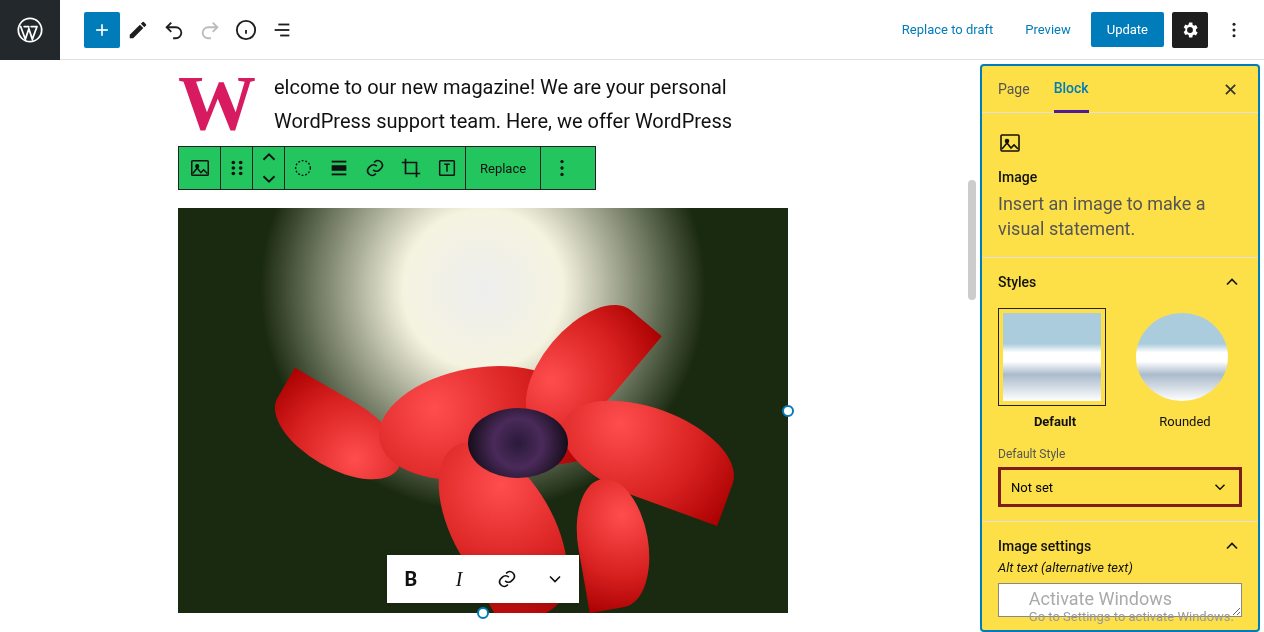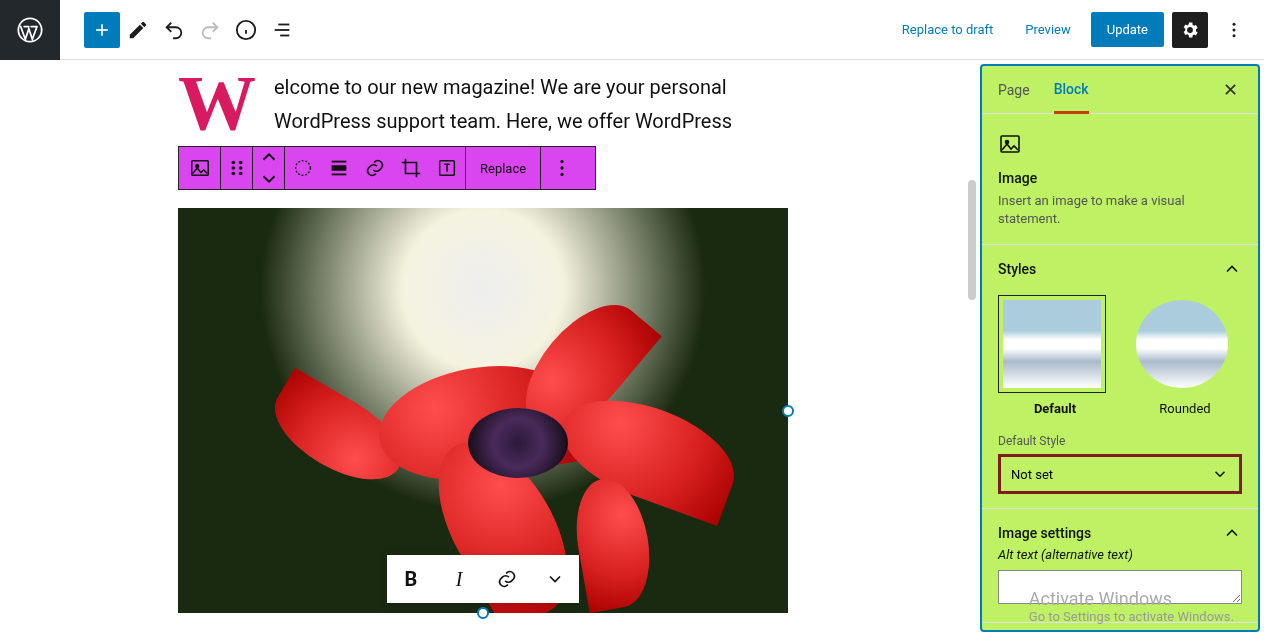--- a/index.html
+++ b/index.html
@@ -19,21 +19,21 @@
 
   .body { display: flex; height: 572px; }
 
   .editor { flex: 1; position: relative; overflow-y: auto; padding-top: 10px; }
   .scroll-indicator { position: absolute; right: 4px; top: 120px; width: 8px; height: 120px; background: #ccc; border-radius: 4px; }
 
   .content { width: 610px; margin-left: 178px; position: relative; }
   .drop-cap { font-family: Georgia, serif; font-size: 78px; font-weight: 700; color: #d81b60; float: left; line-height: 0.85; margin-right: 18px; }
   .intro { font-family: Georgia, serif; font-size: 20px; color: #111; line-height: 1.7; margin-bottom: 8px; }
 
-  .block-toolbar { display: flex; border: 1px solid #222; background: #d946ef; width: 418px; height: 44px; margin-top: 6px; margin-bottom: 18px; }
+  .block-toolbar { display: flex; border: 1px solid #222; background: #22c55e; width: 418px; height: 44px; margin-top: 6px; margin-bottom: 18px; }
   .bt-cell { display: flex; align-items: center; justify-content: center; border-right: 1px solid #222; }
   .bt-icon-sq { width: 42px; }
   .bt-drag { width: 32px; }
   .bt-sort { width: 32px; flex-direction: column; gap: 2px; }
   .bt-cell.last { border-right: none; }
   .bt-group { display: flex; }
   .bt-gi { width: 36px; display:flex; align-items:center; justify-content:center;}
   .bt-replace { padding: 0 14px; font-size: 13px; color:#111;}
   .bt-cell svg, .bt-gi svg { width: 22px; height: 22px; }
 
@@ -50,30 +50,30 @@
   .handle-r { position: absolute; right: -6px; top: 50%; width: 12px; height: 12px; background: #fff; border: 2px solid #007cba; border-radius: 50%; transform: translateY(-50%); }
   .handle-b { position: absolute; bottom: -6px; left: 50%; width: 12px; height: 12px; background: #fff; border: 2px solid #007cba; border-radius: 50%; transform: translateX(-50%); }
 
   .caption-toolbar { position: absolute; bottom: 10px; left: 50%; transform: translateX(-50%); background: #fff; height: 48px; display: flex; align-items: center; box-shadow: 0 2px 8px rgba(0,0,0,0.15); }
   .ct-cell { width: 48px; height: 48px; display: flex; align-items: center; justify-content: center; font-size: 18px; color: #111; }
   .ct-bold { font-weight: 700; font-size: 20px; }
   .ct-italic { font-style: italic; font-family: Georgia, serif; font-size: 20px; }
 
   .caption { font-size: 14px; color: #757575; margin-top: 18px; }
 
-  .sidebar { width: 280px; border: 2px solid #007cba; border-radius: 4px; margin: 4px 4px 0 0; background: #bef264; display: flex; flex-direction: column; overflow: hidden; }
+  .sidebar { width: 280px; border: 2px solid #007cba; border-radius: 4px; margin: 4px 4px 0 0; background: #fde047; display: flex; flex-direction: column; overflow: hidden; }
   .tabs { display: flex; align-items: center; border-bottom: 1px solid #e0e0e0; padding: 0 16px; height: 48px; }
   .tab { font-size: 14px; color: #555; padding: 14px 0; margin-right: 24px; cursor: pointer; }
-  .tab.active { color: #007cba; font-weight: 500; border-bottom: 3px solid #c2410c; margin-bottom: -1px; }
+  .tab.active { color: #007cba; font-weight: 500; border-bottom: 3px solid #4c1d95; margin-bottom: -1px; }
   .tab-close { margin-left: auto; font-size: 18px; color: #333; cursor: pointer; padding: 4px; }
 
   .block-info { display: flex; padding: 16px; border-bottom: 1px solid #e0e0e0; gap: 14px; flex-direction: column; }
   .block-info svg { width: 24px; height: 24px; flex-shrink:0; margin-top:2px;}
   .block-title { font-size: 14px; font-weight: 500; color: #111; margin-bottom: 6px;}
-  .block-desc { font-size: 13px; color: #555; line-height: 1.4; }
+  .block-desc { font-size: 18px; color: #555; line-height: 1.4; }
 
   .panel { padding: 14px 16px; border-bottom: 1px solid #e0e0e0; }
   .panel-head { display: flex; align-items: center; font-size: 14px; font-weight: 500; color: #111; cursor:pointer;justify-content:flex-end;}
   .panel-head svg { margin-left: auto; width: 20px; height: 20px; }
 
   .styles-grid { display: flex; gap: 16px; margin-top: 16px; }
   .style-opt { flex: 1; text-align: center; cursor:pointer;}
   .style-thumb { width: 108px; height: 98px; border: 1px solid #999; display:flex; align-items:center; justify-content:center; padding:4px;}
   .style-opt.active .style-thumb { border: 1px solid #222; }
   .cloud-img { width: 100%; height: 100%; background: linear-gradient(180deg, #aaccdd 0%, #aaccdd 35%, #fff 45%, #fff 55%, #aabbcc 70%, #fff 100%); }

